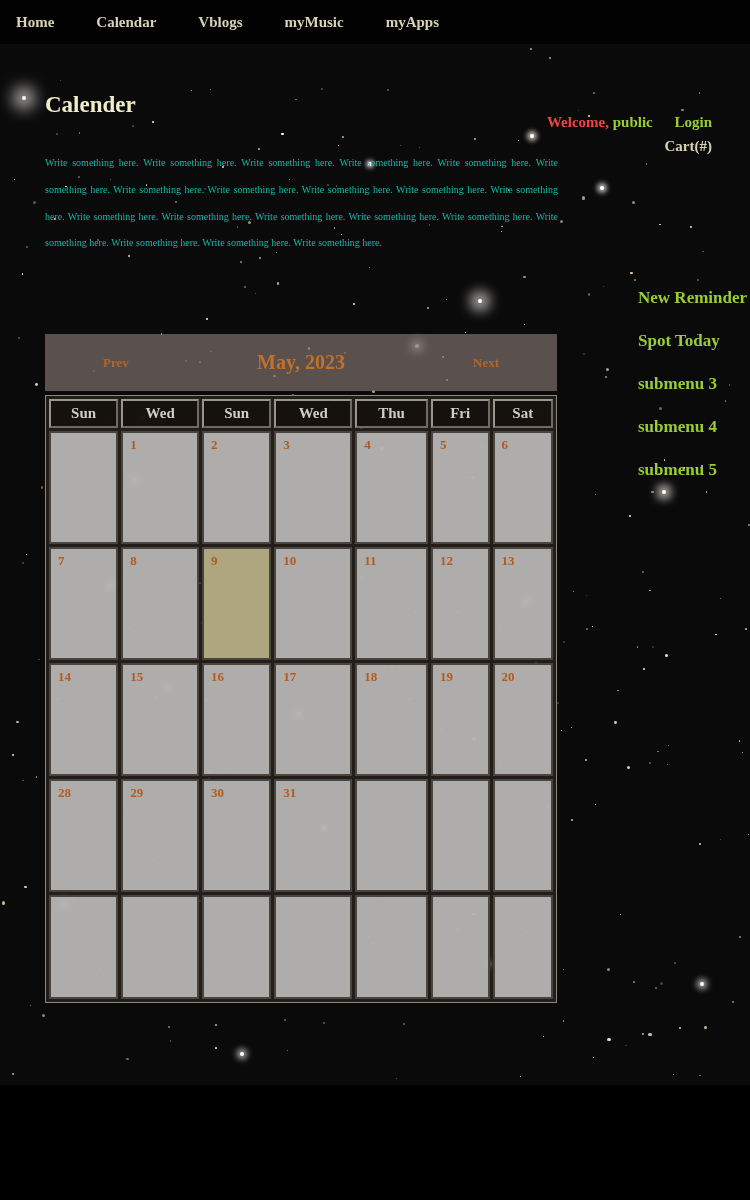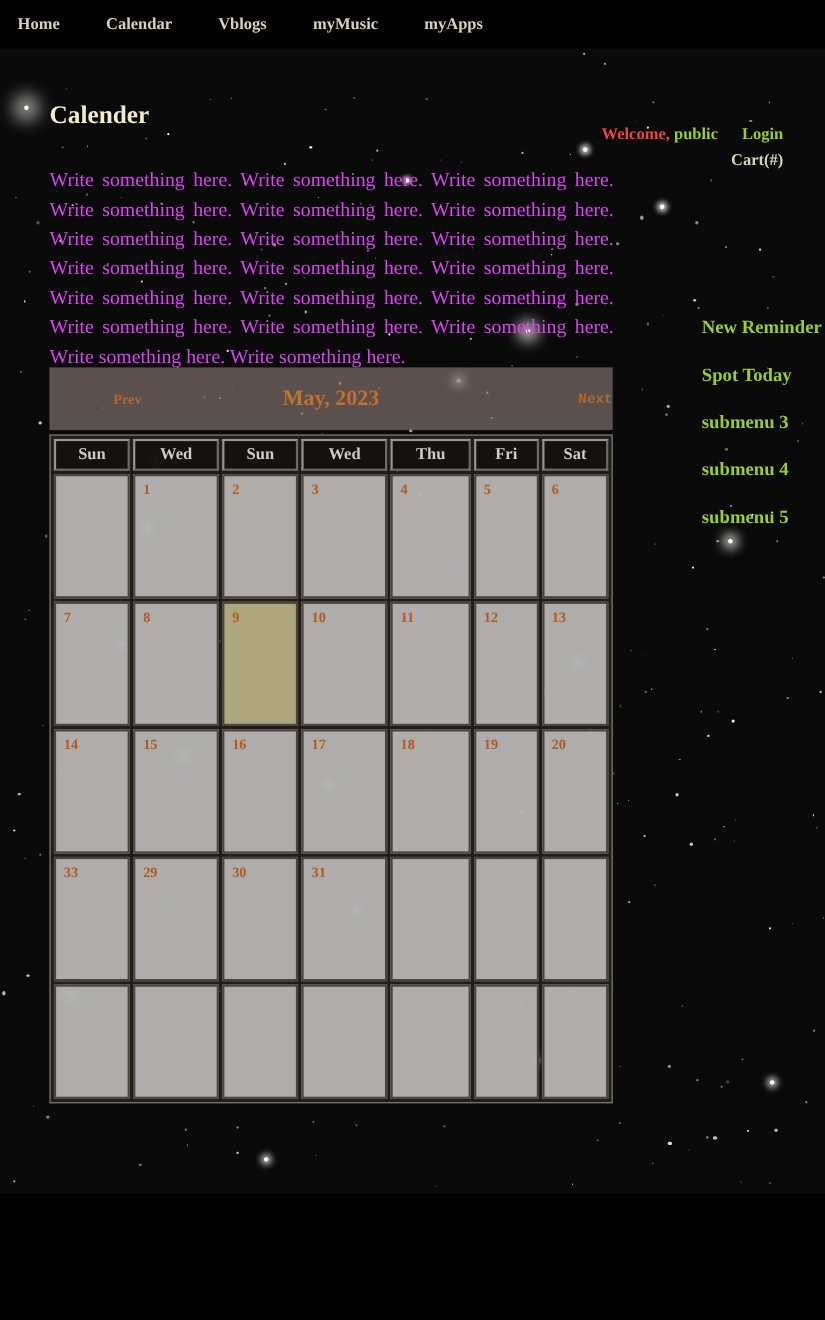--- a/index.html
+++ b/index.html
@@ -18,28 +18,28 @@
               color:#f1edca;z-index:2;}
   .userbox{position:absolute;right:38px;top:70px;text-align:right;z-index:2;font-weight:bold;font-size:15px;}
   .userbox .welcome{color:#ef4444;}
   .userbox a{text-decoration:none;cursor:pointer;}
   .userbox .green{color:#9acd32;}
   .userbox .login{margin-left:18px;}
   .userbox .cartline{margin-top:7px;color:#d9d3b5;}
   .userbox .cartline a{color:#d9d3b5;}
   
   .intro{position:absolute;left:45px;top:106px;width:513px;margin:0;text-align:justify;
-         color:#d946ef;font-size:18px;line-height:26.8px;z-index:2;}
+         color:#14b8a6;font-size:10px;line-height:26.8px;z-index:2;}
   
   .calendar{position:absolute;left:45px;top:290px;width:512px;z-index:2;}
   .cal-header{position:relative;height:57px;background:rgba(122,108,102,0.72);
               display:flex;align-items:center;justify-content:space-between;margin-bottom:4px;}
   .cal-nav{color:#b5672b;font-weight:bold;font-size:13px;cursor:pointer;text-decoration:none;}
   .cal-nav.prev{margin-left:58px;}
-  .cal-nav.next{font-family:Liberation Mono, monospace;}
+  .cal-nav.next{margin-right:58px;}
   .cal-title{position:absolute;left:0;right:0;text-align:center;color:#c2702a;
              font-weight:bold;font-size:20px;}
   table.cal{width:100%;border-collapse:separate;border-spacing:3px;
             background:rgba(40,34,28,0.82);border:1px solid #8b877e;}
   th.dow{background:rgba(18,16,14,0.88);color:#cfcdc8;font-size:15px;font-weight:bold;
          padding:4px 2px;border:2px solid;border-color:#9a968f #6e6a64 #6e6a64 #9a968f;}
   td.day{height:105px;vertical-align:top;background:rgba(205,205,205,0.82);
          border:2px solid #4a443e;padding:4px 0 0 7px;
          color:#b45a1d;font-weight:bold;font-size:13px;cursor:pointer;}
   td.day.lastrow{height:96px;}
@@ -441,21 +441,21 @@
             <tr>
               <td class="day">14</td>
               <td class="day">15</td>
               <td class="day">16</td>
               <td class="day">17</td>
               <td class="day">18</td>
               <td class="day">19</td>
               <td class="day">20</td>
             </tr>
             <tr>
-              <td class="day">33</td>
+              <td class="day">28</td>
               <td class="day">29</td>
               <td class="day">30</td>
               <td class="day">31</td>
               <td class="day"></td>
               <td class="day"></td>
               <td class="day"></td>
             </tr>
             <tr>
               <td class="day lastrow"></td>
               <td class="day lastrow"></td>

